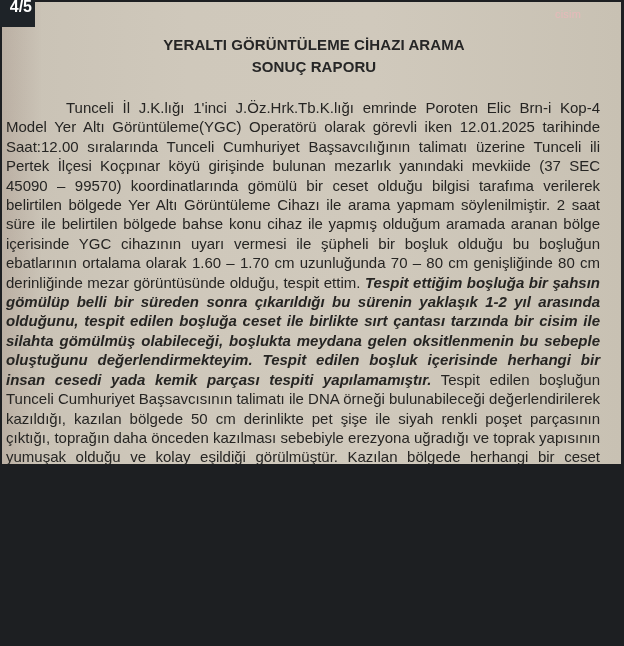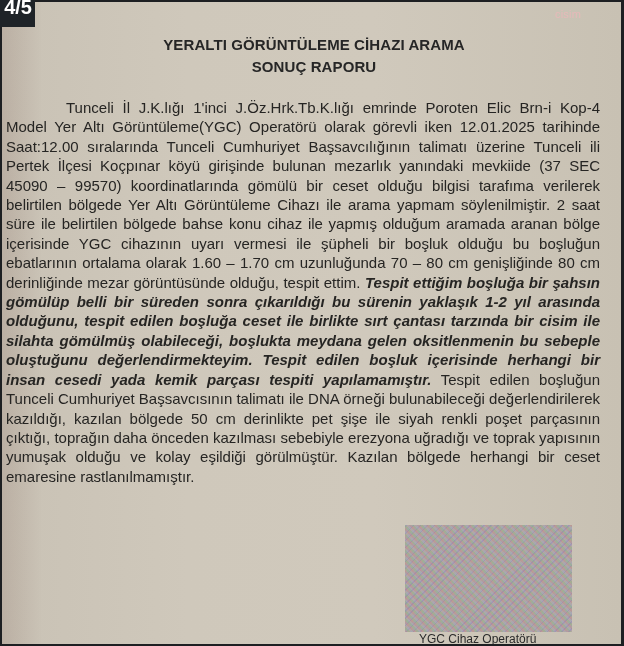--- a/index.html
+++ b/index.html
@@ -6,31 +6,31 @@
     body {
       width: 624px; height: 646px; overflow: hidden;
       background: #1d1f22;
       font-family: "Liberation Sans", sans-serif;
     }
     .frame {
       position: absolute; left: 0; top: 0; width: 624px; height: 646px;
       background: #1d1f22;
     }
     .paper {
-      position: absolute; left: 2px; top: 2px; width: 619px; height: 642px;
+      position: absolute; left: 2px; top: 2px; width: 619px; height: 462px;
       background: linear-gradient(90deg, #c9c2b5 0%, #cfc8bb 30%, #d0c9bc 60%, #c8c1b3 100%);
       overflow: hidden;
     }
     .paper::before {
       content: ""; position: absolute; left: 0; top: 0; width: 40px; height: 100%;
       background: linear-gradient(90deg, rgba(160,140,130,0.35), rgba(0,0,0,0));
     }
     .badge {
       position: absolute; left: 0; top: 0; width: 35px; height: 27px;
-      background: #1e2328; color: #ffffff; font-weight: bold; font-size: 20px;
+      background: #1e2328; color: #ffffff; font-weight: bold; font-size: 16px;
       line-height: 14px; overflow: hidden; text-align: right; padding-right: 3px;
       box-sizing: border-box; z-index: 3;
     }
     .watermark {
       position: absolute; left: 555px; top: 8px; font-size: 11px;
       color: #e6b9b9; letter-spacing: 0.2px; z-index: 3;
     }
     .title {
       position: absolute; left: 0; width: 624px; text-align: center;
       font-weight: bold; font-size: 15px; color: #262626; letter-spacing: 0.1px;

